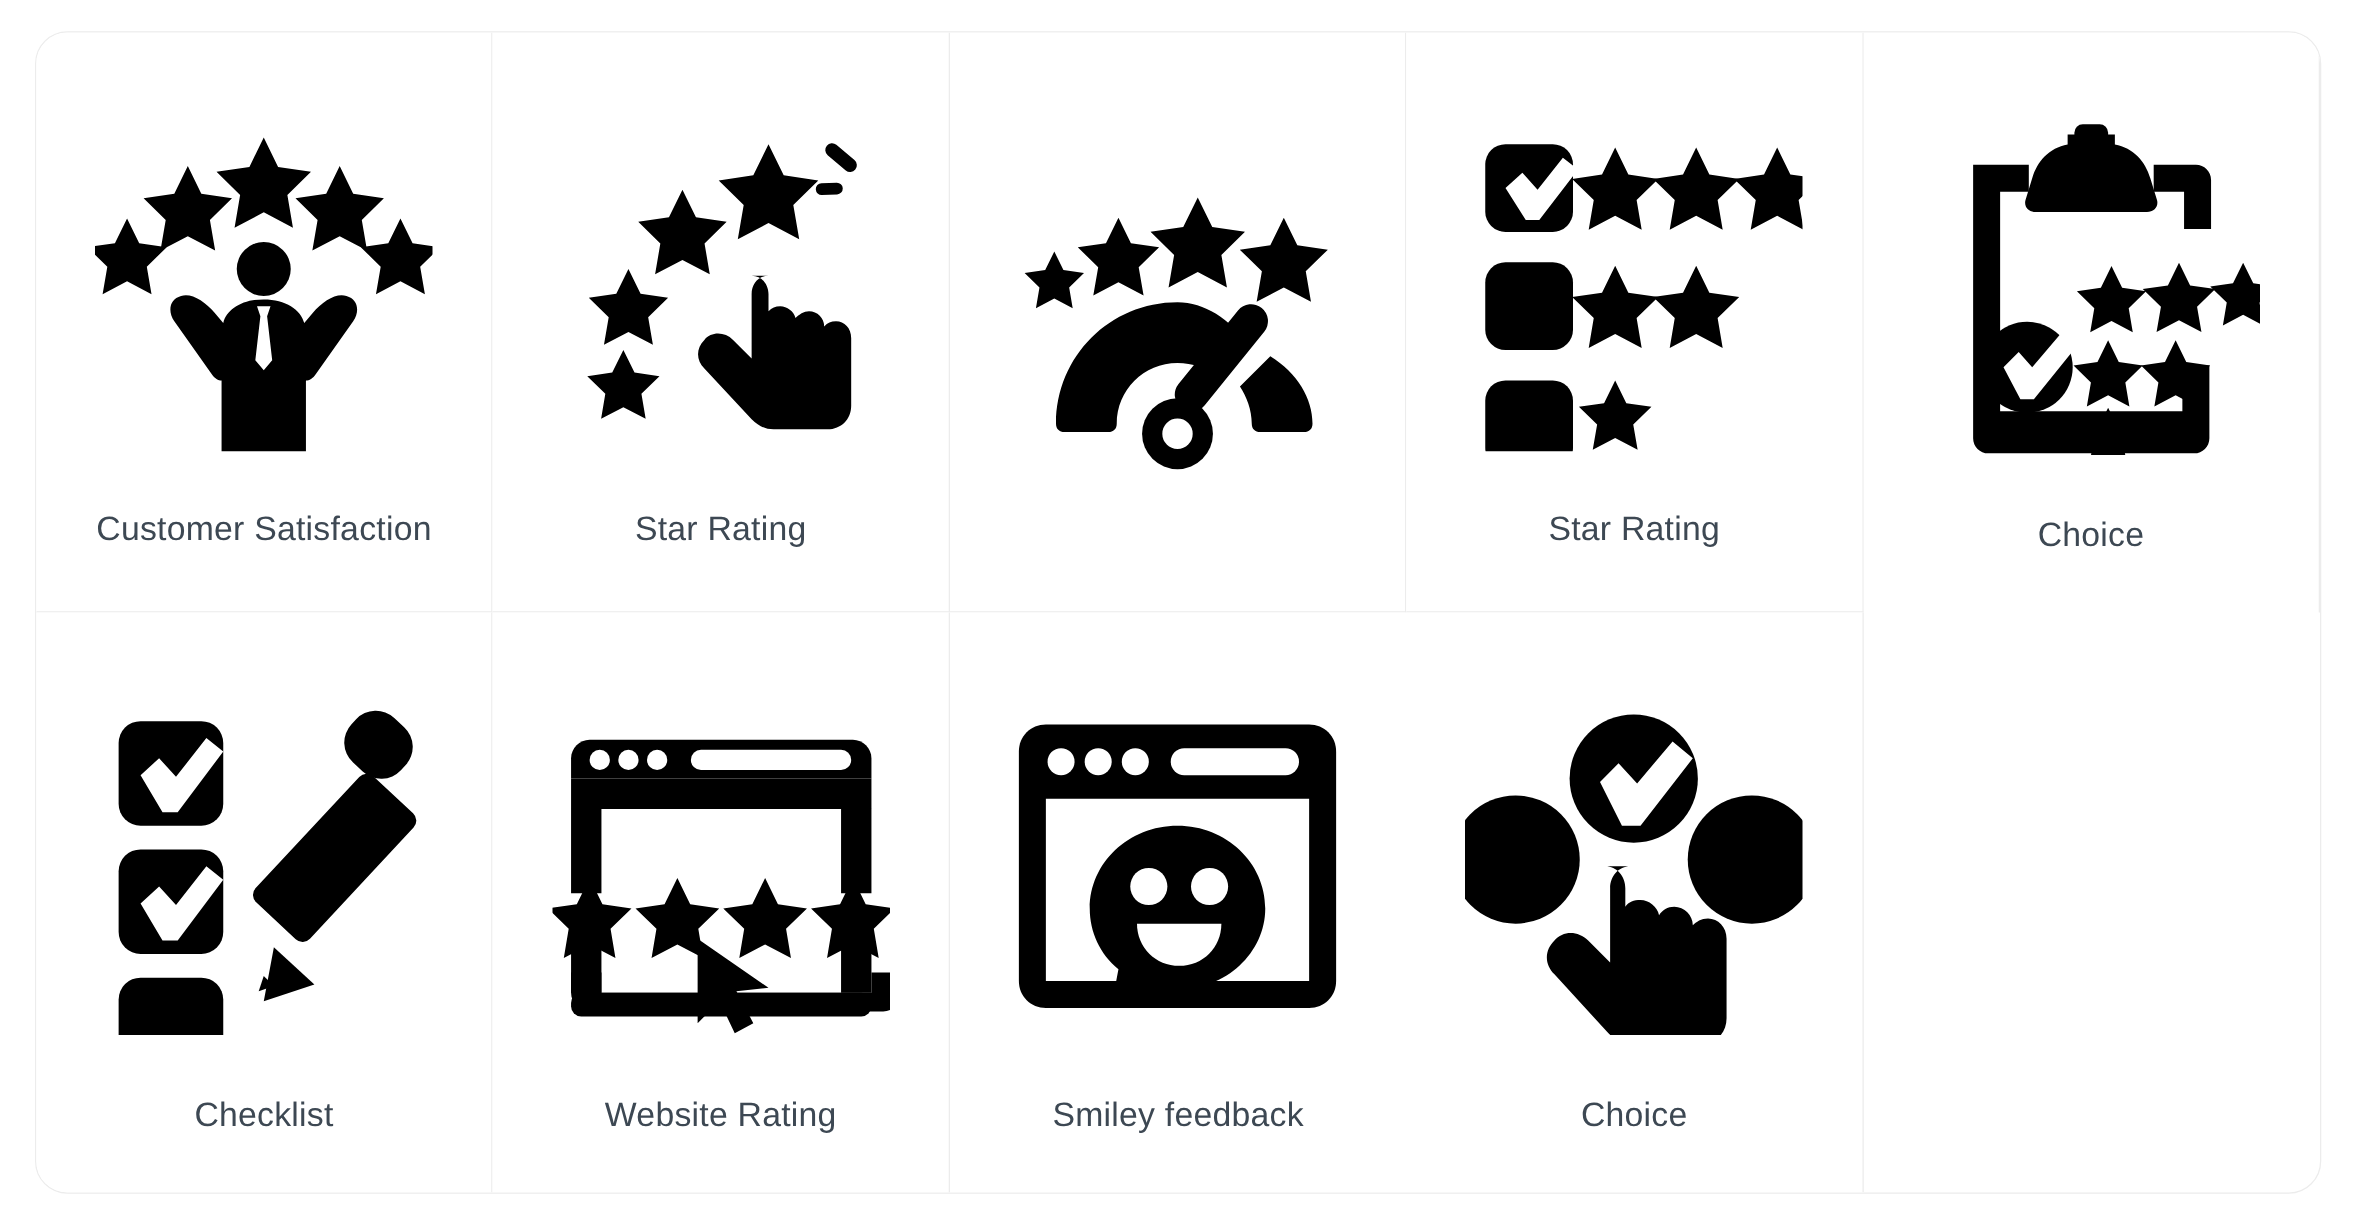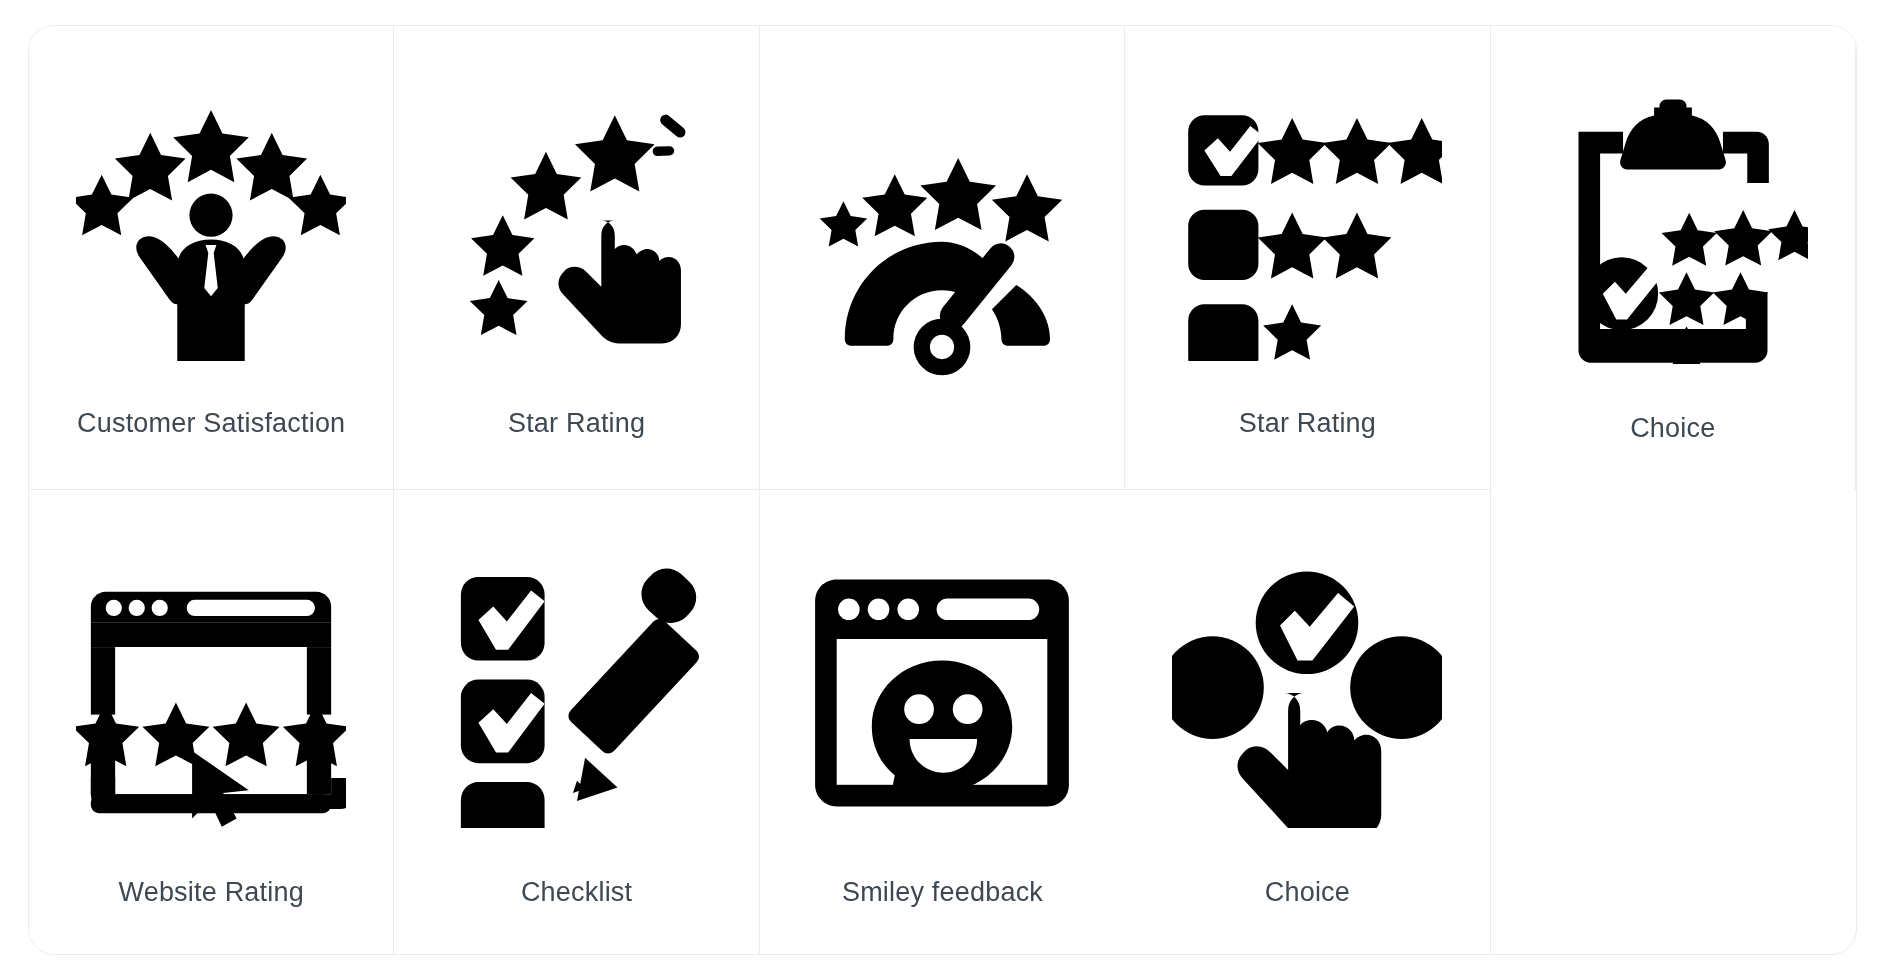--- a/index.html
+++ b/index.html
@@ -153,20 +153,37 @@
         <path d="M48 148 l9 -9 8 9 17 -20 9 8 -25 31 -8 0 Z" fill="#fff"></path>
         <path d="M112 88 l6.3 12.9 14.2 2.1 -10.3 10 2.4 14.2 -12.6 -6.6 -12.6 6.6 2.4 -14.2 -10.3 -10 14.2 -2.1 Z"></path>
         <path d="M152 86 l6.6 13.5 14.9 2.2 -10.8 10.5 2.6 14.9 -13.3 -7 -13.3 7 2.6 -14.9 -10.8 -10.5 14.9 -2.2 Z"></path>
         <path d="M190 86 l6 12.2 13.5 2 -9.8 9.5 2.3 13.5 -12 -6.3 -12 6.3 2.3 -13.5 -9.8 -9.5 13.5 -2 Z"></path>
         <path d="M110 132 l6.3 12.9 14.2 2.1 -10.3 10 2.4 14.2 -12.6 -6.6 -12.6 6.6 2.4 -14.2 -10.3 -10 14.2 -2.1 Z"></path>
         <path d="M150 132 l6.3 12.9 14.2 2.1 -10.3 10 2.4 14.2 -12.6 -6.6 -12.6 6.6 2.4 -14.2 -10.3 -10 14.2 -2.1 Z"></path>
         <path d="M110 172 l5.7 11.6 12.8 1.9 -9.3 9 2.2 12.8 -11.4 -6 -11.4 6 2.2 -12.8 -9.3 -9 12.8 -1.9 Z"></path>
       </svg>
     </div>
     <div class="icon-label">Choice</div>
+  </div>
+
+  <div class="icon-card row-last">
+    <div class="glyph-wrap">
+      <svg viewBox="0 0 200 200" xmlns="http://www.w3.org/2000/svg" fill="#000">
+        <rect x="14" y="14" width="62" height="62" rx="13"></rect>
+        <path d="M27 46 l11 -10 10 11 18 -23 10 8 -27 36 -9 0 Z" fill="#fff"></path>
+        <rect x="14" y="90" width="62" height="62" rx="13"></rect>
+        <path d="M27 122 l11 -10 10 11 18 -23 10 8 -27 36 -9 0 Z" fill="#fff"></path>
+        <rect x="14" y="166" width="62" height="62" rx="13"></rect>
+        <rect x="148" y="10" width="40" height="36" rx="16" transform="rotate(43 168 28)"></rect>
+        <rect x="120" y="44" width="44" height="102" rx="6" transform="rotate(43 142 95)"></rect>
+        <path d="M106 148 l24 22 -30 10 Z"></path>
+        <path d="M97 174 l9 -3 -6 -6 Z"></path>
+      </svg>
+    </div>
+    <div class="icon-label">Checklist</div>
   </div>
 
   <div class="icon-card row-last">
     <div class="glyph-wrap">
       <svg viewBox="0 0 200 200" xmlns="http://www.w3.org/2000/svg" fill="#000">
         <path d="M22 25 l156 0 c6 0 11 5 11 11 l0 12 -178 0 0 -12 c0 -6 5 -11 11 -11 Z"></path>
         <path d="M11 48 l178 0 0 18 -178 0 Z"></path>
         <rect x="11" y="66" width="18" height="50"></rect>
         <rect x="171" y="66" width="18" height="50"></rect>
         <rect x="11" y="140" width="18" height="35"></rect>
@@ -180,37 +197,20 @@
         <path d="M22 107 l7.6 15.5 17.2 2.5 -12.4 12.1 2.9 17.2 -15.3 -8 -15.3 8 2.9 -17.2 -12.4 -12.1 17.2 -2.5 Z"></path>
         <path d="M74 107 l7.6 15.5 17.2 2.5 -12.4 12.1 2.9 17.2 -15.3 -8 -15.3 8 2.9 -17.2 -12.4 -12.1 17.2 -2.5 Z"></path>
         <path d="M126 107 l7.6 15.5 17.2 2.5 -12.4 12.1 2.9 17.2 -15.3 -8 -15.3 8 2.9 -17.2 -12.4 -12.1 17.2 -2.5 Z"></path>
         <path d="M178 107 l7.6 15.5 17.2 2.5 -12.4 12.1 2.9 17.2 -15.3 -8 -15.3 8 2.9 -17.2 -12.4 -12.1 17.2 -2.5 Z"></path>
         <path d="M86 143 l0 50 13 -13 9 19 11 -6 -10 -19 19 -2 Z"></path>
       </svg>
     </div>
     <div class="icon-label">Website Rating</div>
   </div>
 
-  <div class="icon-card row-last">
-    <div class="glyph-wrap">
-      <svg viewBox="0 0 200 200" xmlns="http://www.w3.org/2000/svg" fill="#000">
-        <rect x="14" y="14" width="62" height="62" rx="13"></rect>
-        <path d="M27 46 l11 -10 10 11 18 -23 10 8 -27 36 -9 0 Z" fill="#fff"></path>
-        <rect x="14" y="90" width="62" height="62" rx="13"></rect>
-        <path d="M27 122 l11 -10 10 11 18 -23 10 8 -27 36 -9 0 Z" fill="#fff"></path>
-        <rect x="14" y="166" width="62" height="62" rx="13"></rect>
-        <rect x="148" y="10" width="40" height="36" rx="16" transform="rotate(43 168 28)"></rect>
-        <rect x="120" y="44" width="44" height="102" rx="6" transform="rotate(43 142 95)"></rect>
-        <path d="M106 148 l24 22 -30 10 Z"></path>
-        <path d="M97 174 l9 -3 -6 -6 Z"></path>
-      </svg>
-    </div>
-    <div class="icon-label">Checklist</div>
-  </div>
-
   <div class="icon-card col-last row-last">
     <div class="glyph-wrap">
       <svg viewBox="0 0 200 200" xmlns="http://www.w3.org/2000/svg" fill="#000">
         <path d="M22 16 l156 0 c9 0 16 7 16 16 l0 136 c0 9 -7 16 -16 16 l-156 0 c-9 0 -16 -7 -16 -16 l0 -136 c0 -9 7 -16 16 -16 Z"></path>
         <rect x="22" y="60" width="156" height="108" fill="#fff"></rect>
         <circle cx="31" cy="38" r="8" fill="#fff"></circle>
         <circle cx="53" cy="38" r="8" fill="#fff"></circle>
         <circle cx="75" cy="38" r="8" fill="#fff"></circle>
         <rect x="96" y="30" width="76" height="16" rx="8" fill="#fff"></rect>
         <path d="M100 76 c-29 0 -52 22 -52 49 0 14 6 27 17 36 l-4 21 19 -12 c6 2 13 3 20 3 29 0 52 -22 52 -48 0 -27 -23 -49 -52 -49 Z"></path>

